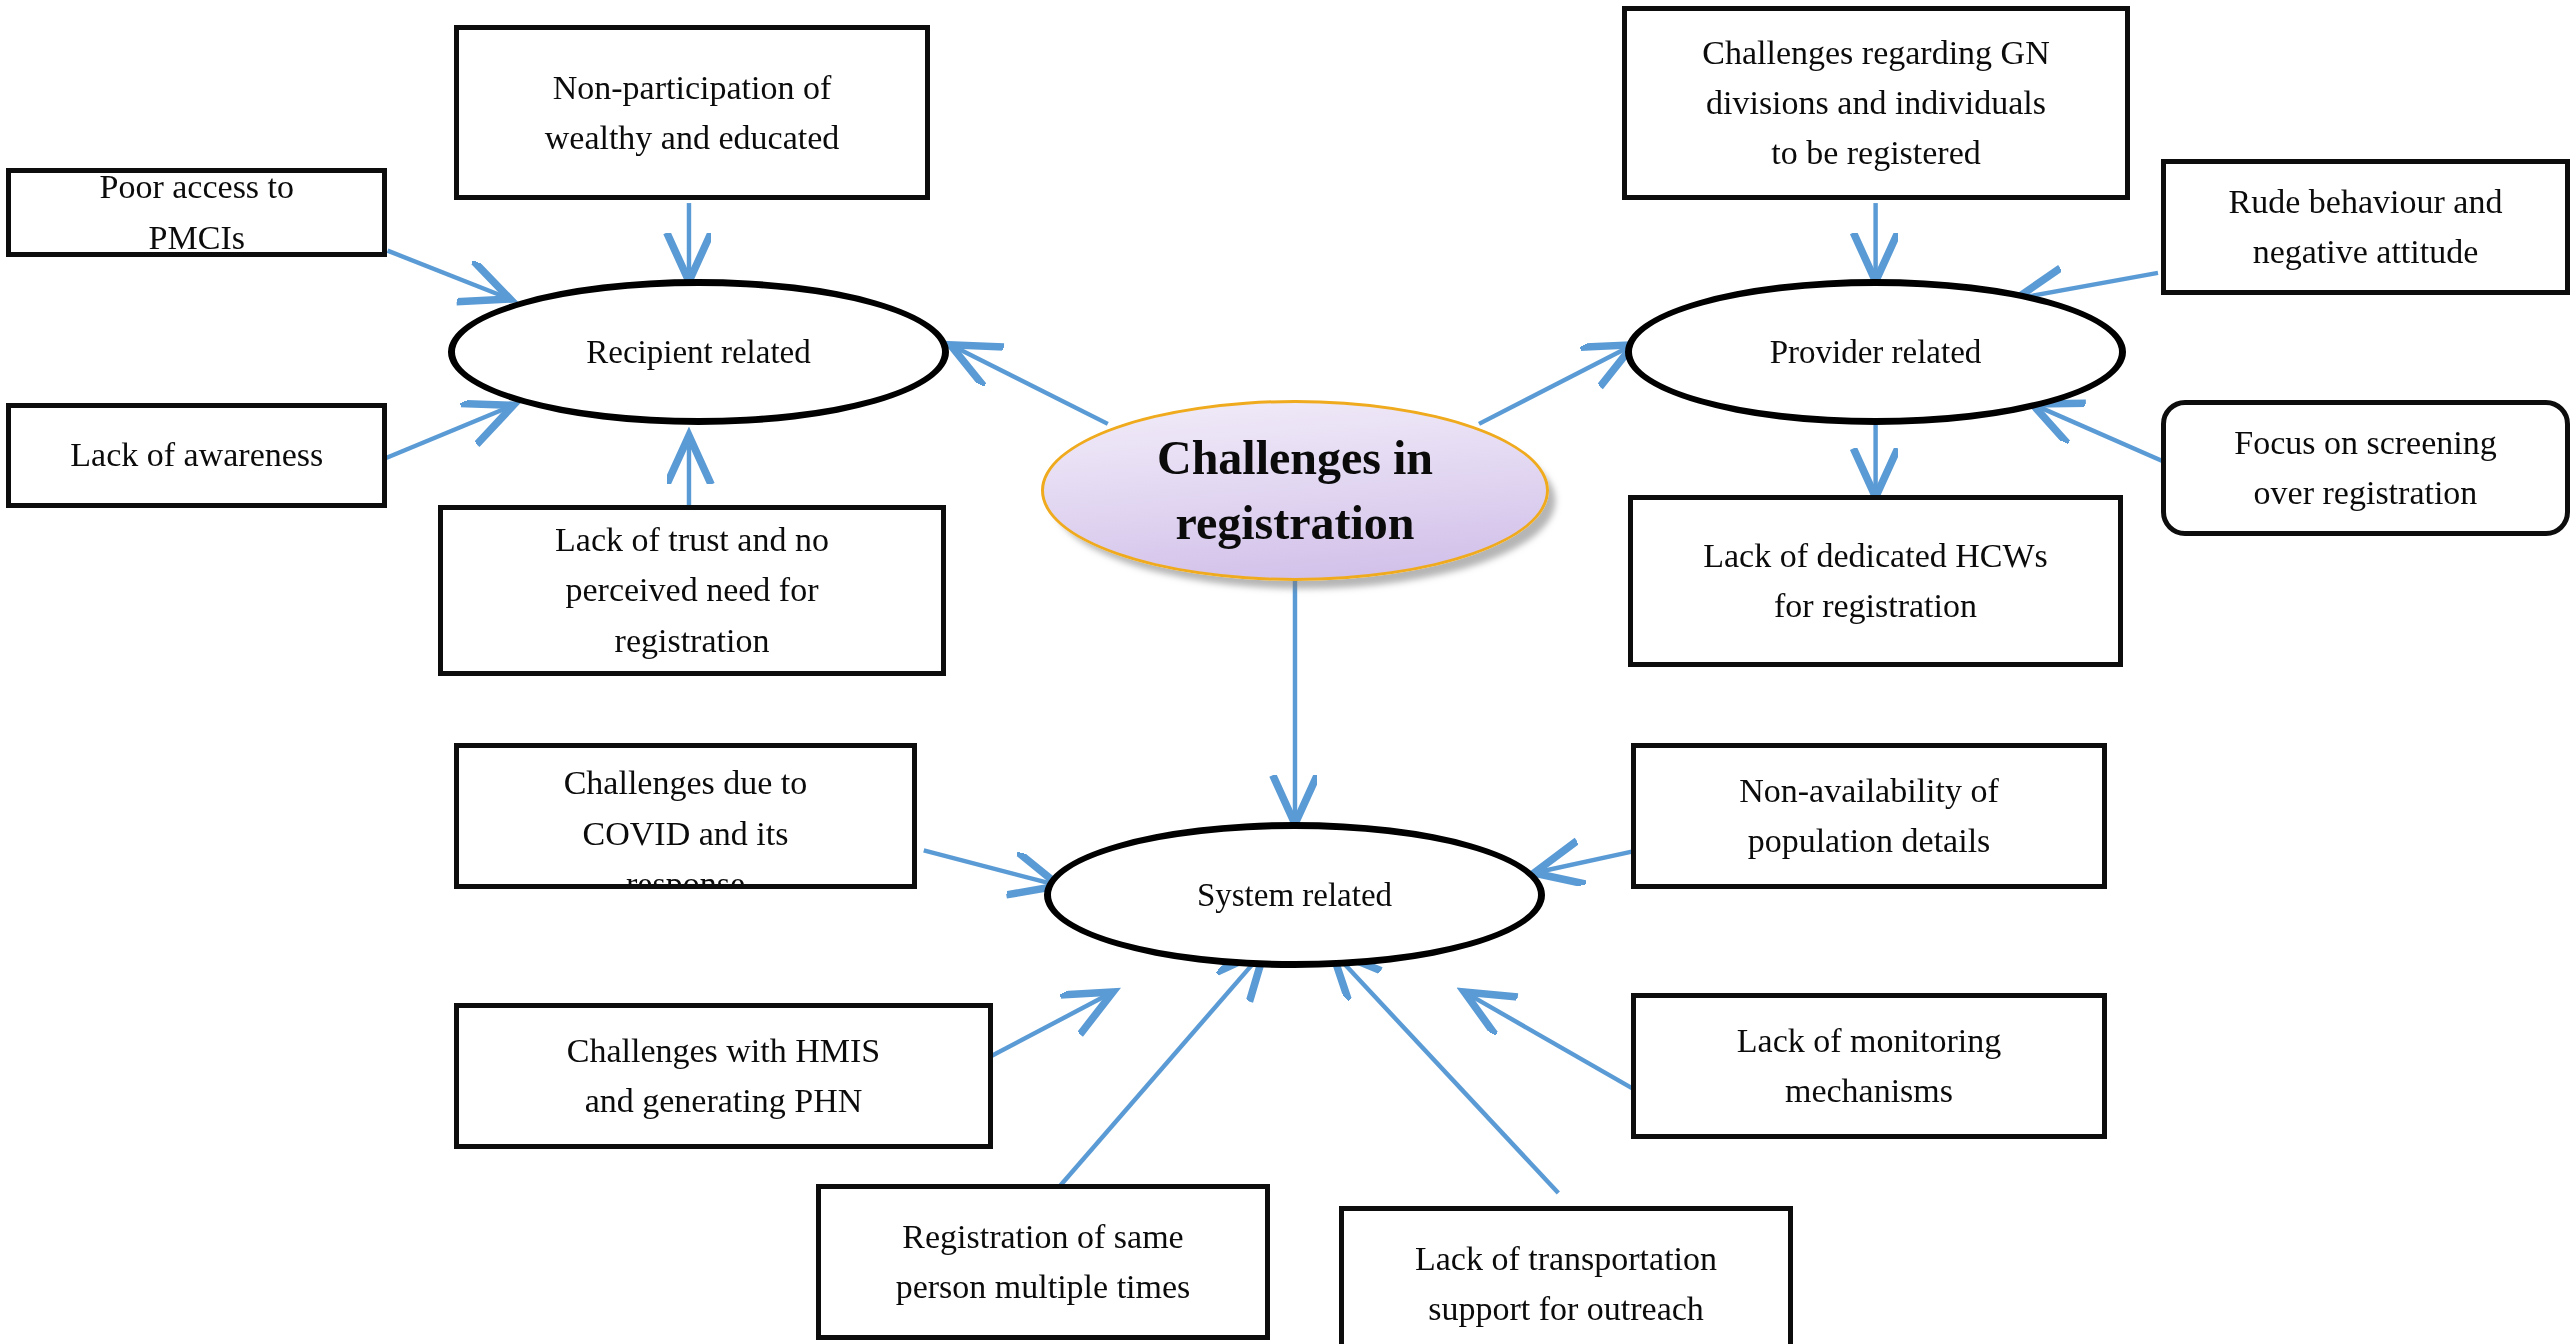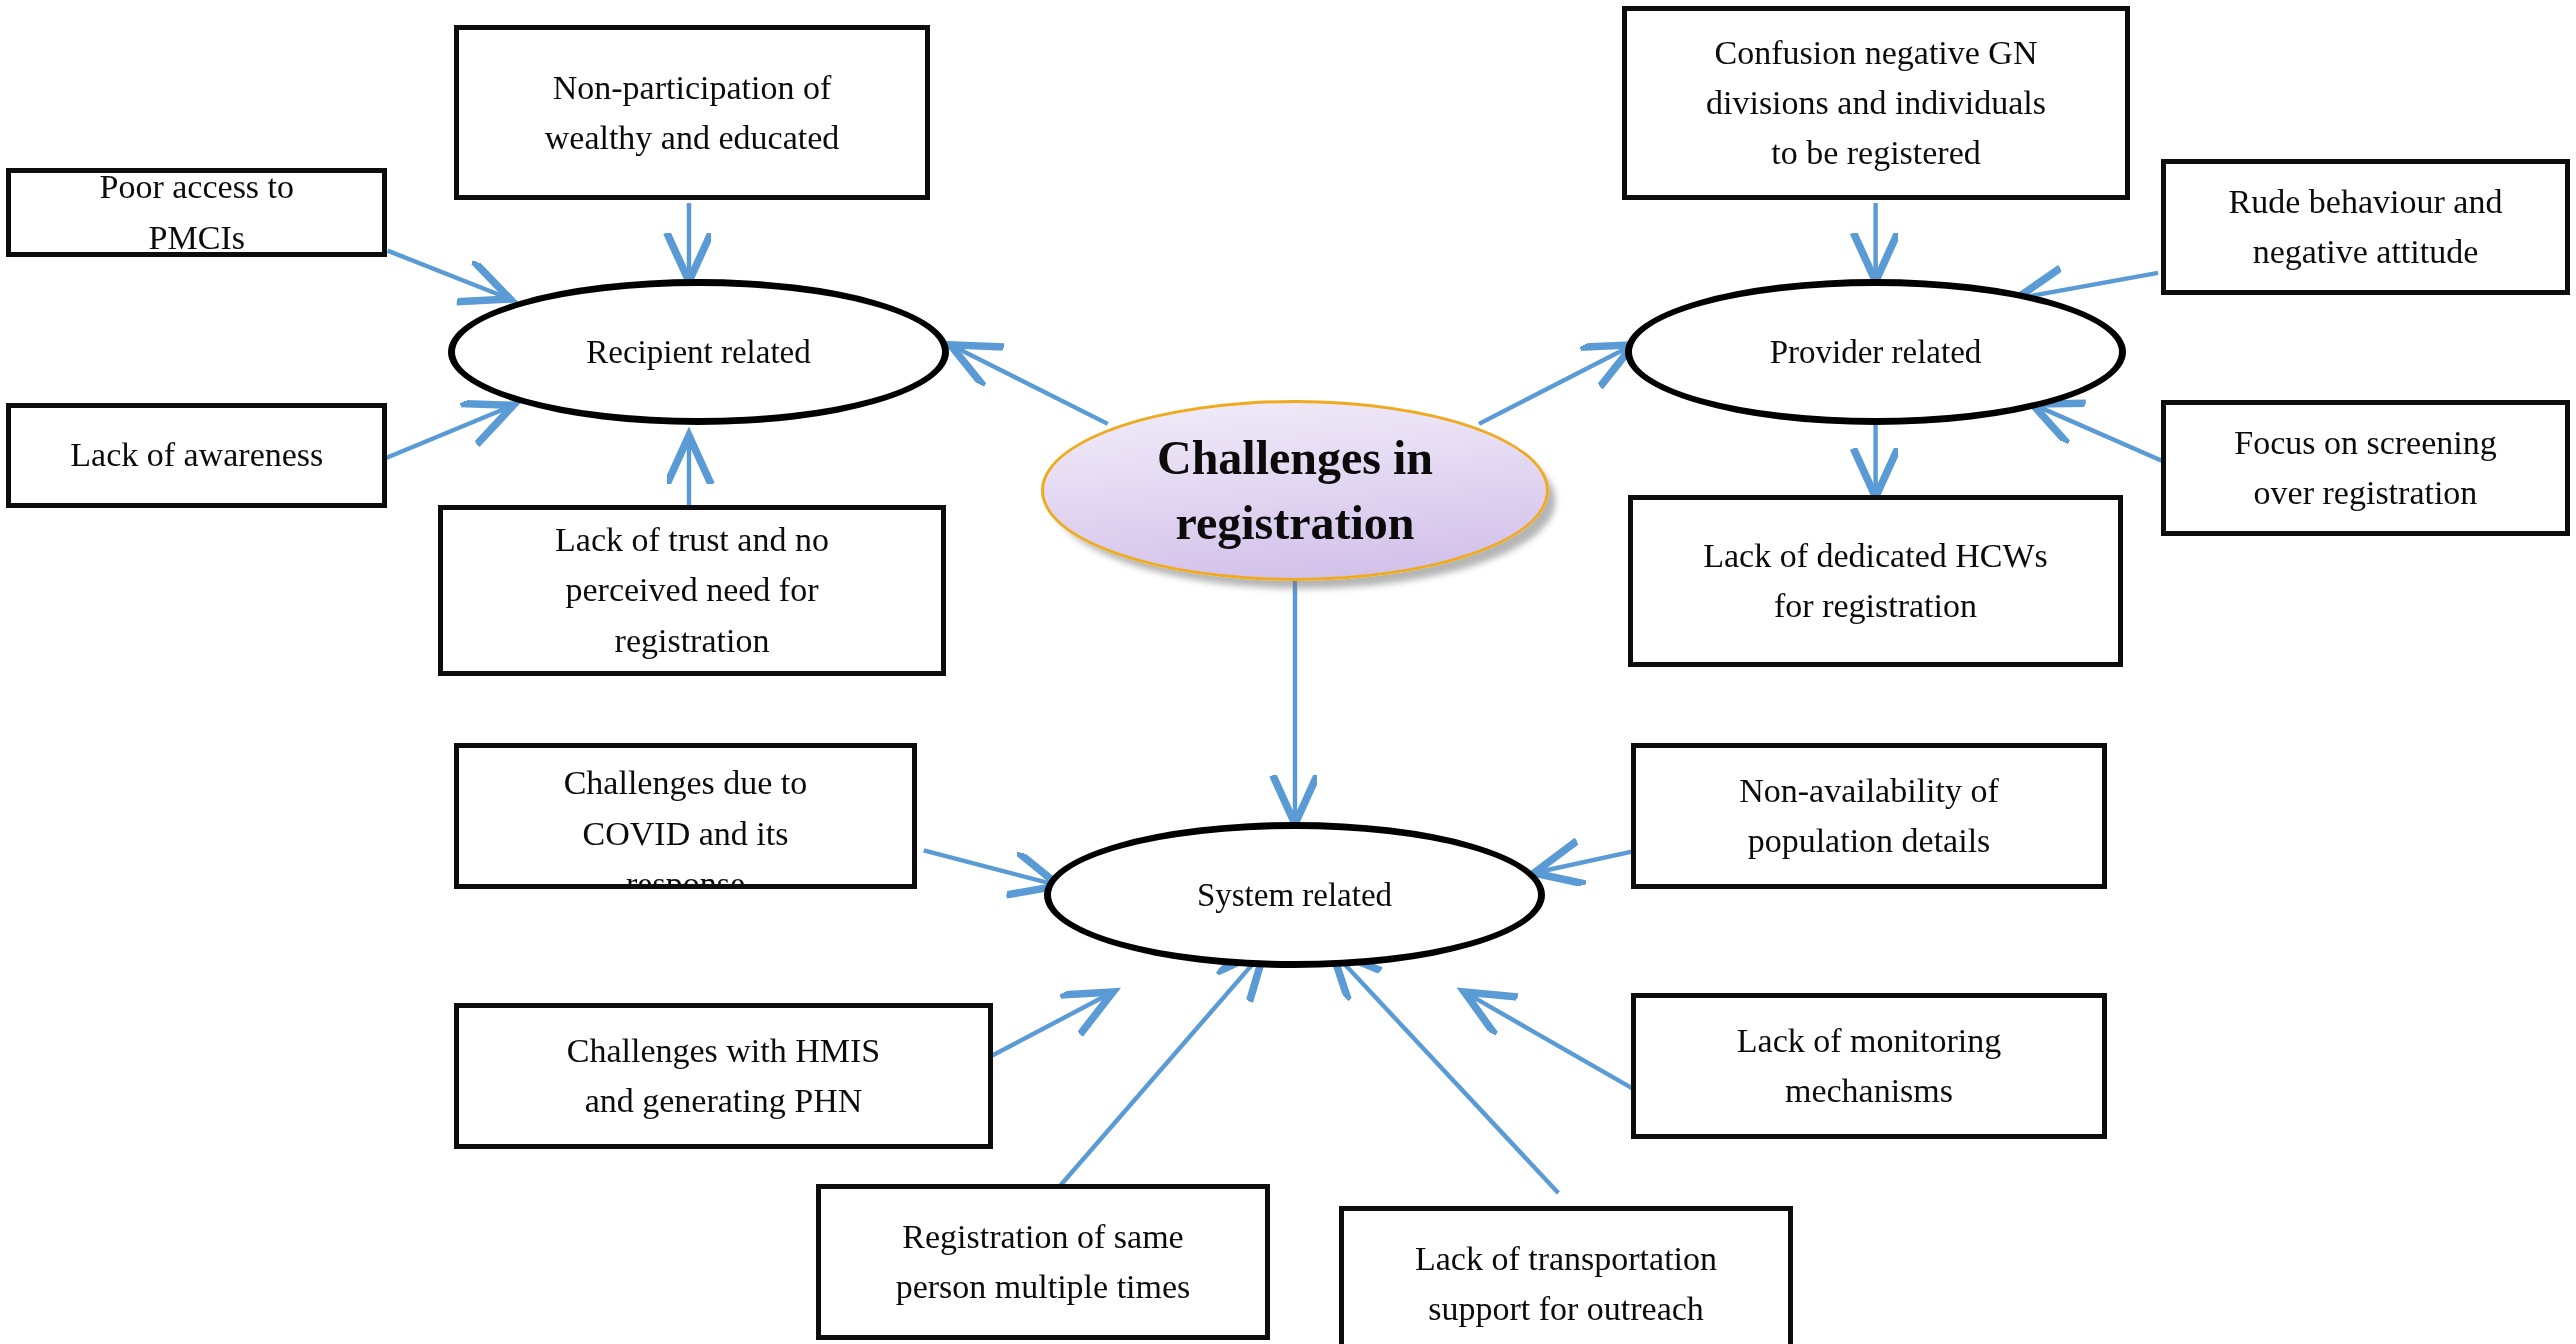--- a/index.html
+++ b/index.html
@@ -146,34 +146,34 @@
   <div class="box" style="left:438px;top:505px;width:508px;height:171px;">
     <div>
       <span>Lack of trust and no</span>
       <span>perceived need for</span>
       <span>registration</span>
     </div>
   </div>
 
   <div class="box" style="left:1622px;top:6.3px;width:508px;height:194px;">
     <div>
-      <span>Confusion negative GN</span>
+      <span>Challenges regarding GN</span>
       <span>divisions and individuals</span>
       <span>to be registered</span>
     </div>
   </div>
 
   <div class="box" style="left:2161px;top:159px;width:409px;height:136px;">
     <div>
       <span>Rude behaviour and</span>
       <span>negative attitude</span>
     </div>
   </div>
 
-  <div class="box" style="left:2161px;top:400px;width:409px;height:136px;">
+  <div class="box" style="left:2161px;top:400px;width:409px;height:136px;border-radius:24px;">
     <div>
       <span>Focus on screening</span>
       <span>over registration</span>
     </div>
   </div>
 
   <div class="box" style="left:1628px;top:495px;width:495px;height:172px;">
     <div>
       <span>Lack of dedicated HCWs</span>
       <span>for registration</span>

